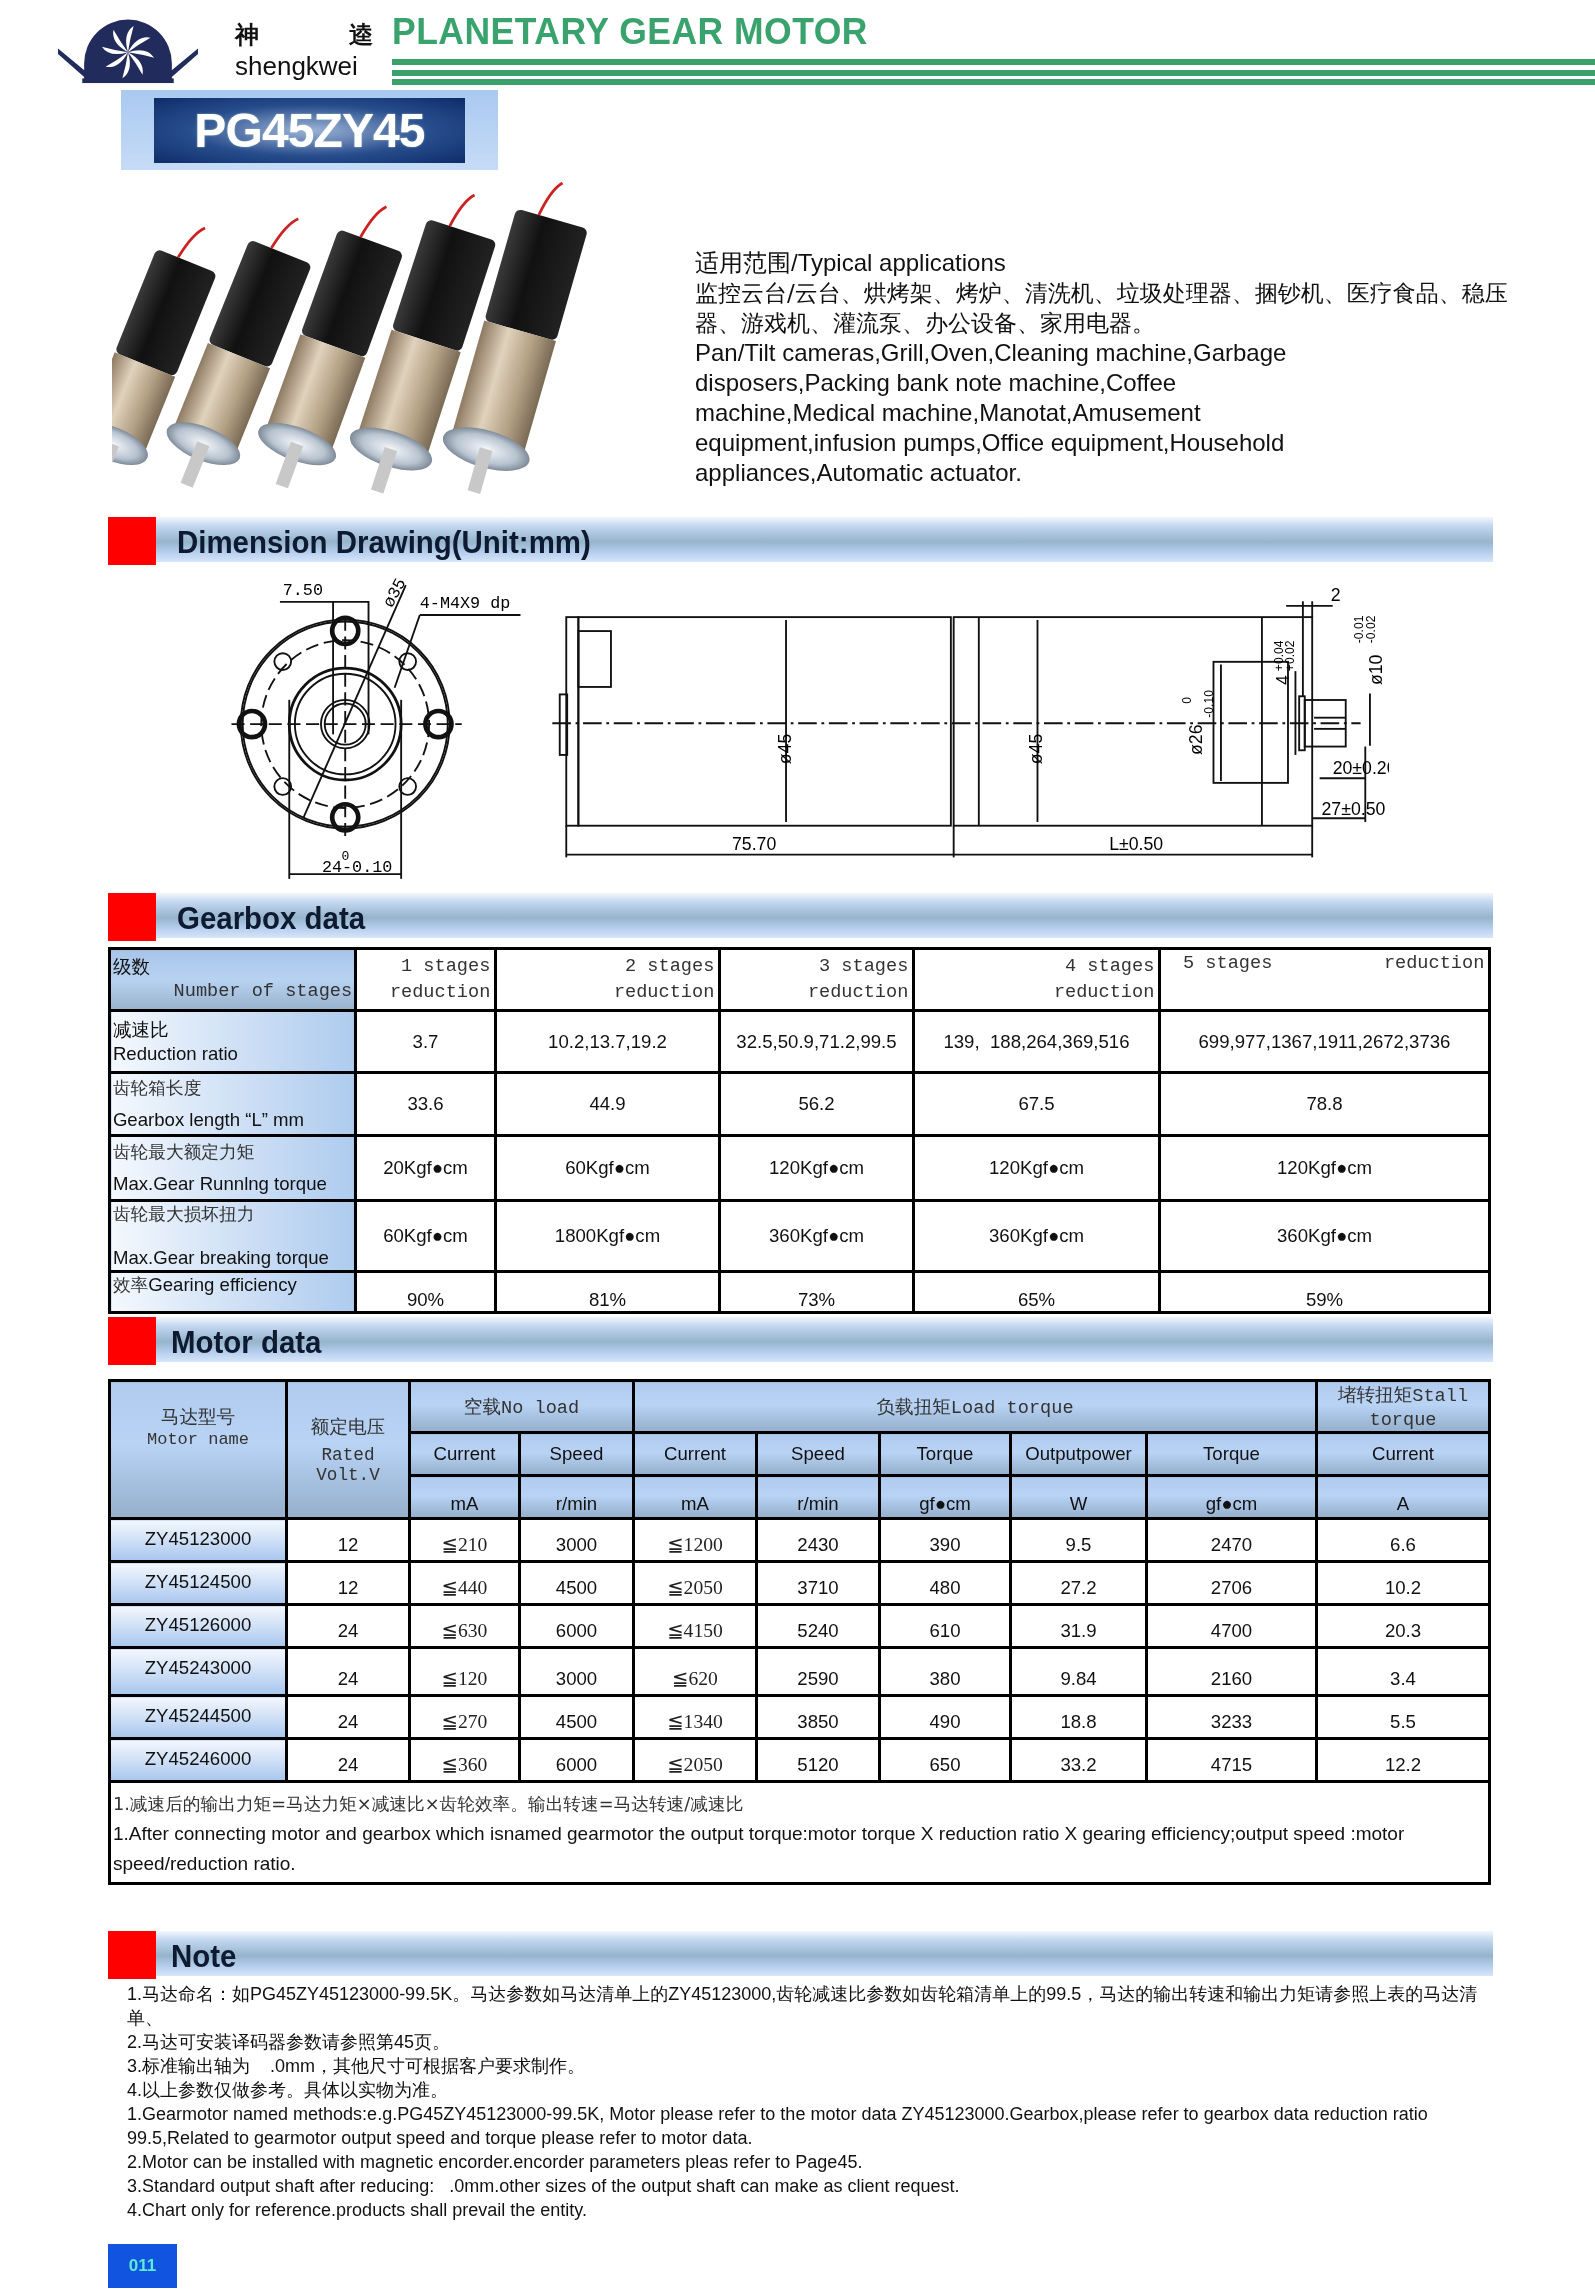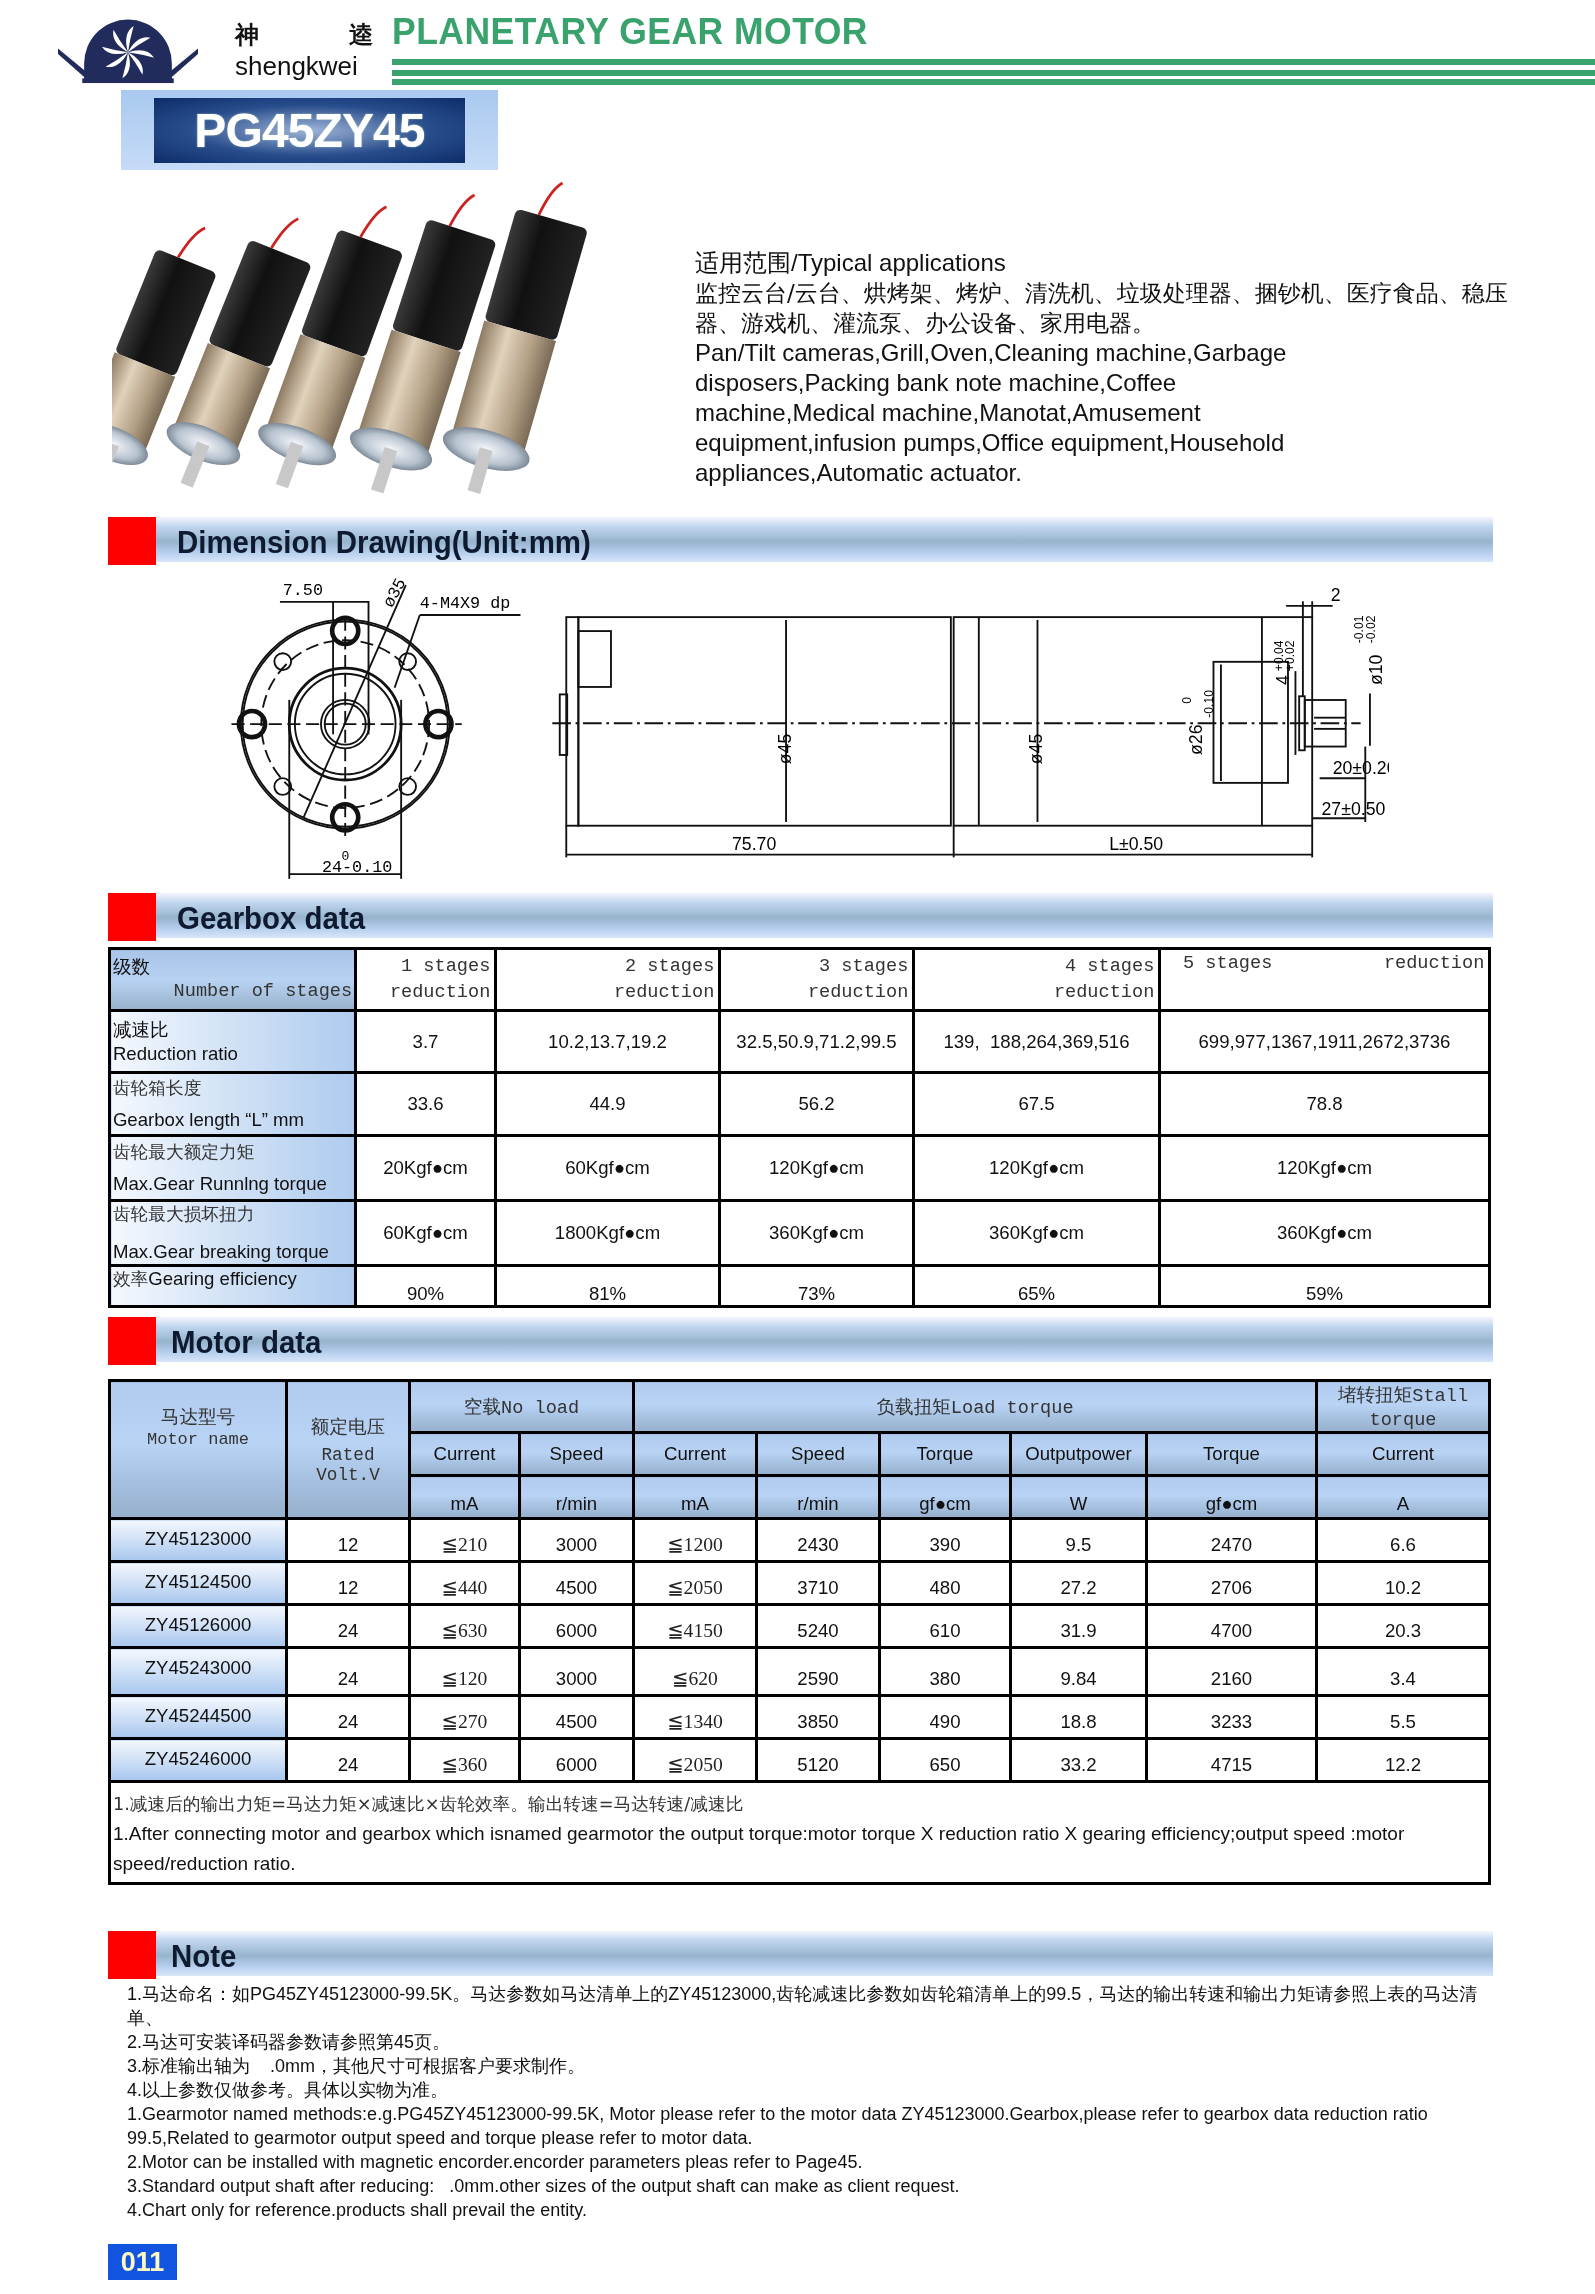--- a/index.html
+++ b/index.html
@@ -45,21 +45,21 @@
   .mt td { border: 3.7px solid #000; font-size: 18.6px; text-align: center; vertical-align: bottom; padding: 0 0 3.7px 0; }
   .mt td.h { background: linear-gradient(#b0cbee 0%, #b8d3f4 45%, #95afcc 100%); vertical-align: middle; padding: 0; }
   .mt td.name { background: linear-gradient(#f3f7fd 0%, #cfe0f6 50%, #a8c6ee 100%); vertical-align: top; padding-top: 7.5px; }
   .mt .mono { font-family: "Liberation Mono", monospace; color: #333; }
   .mt .le { font-family: "Liberation Serif", serif; font-size: 19.6px; color: #222; }
   .mt td.foot { text-align: left; vertical-align: top; padding: 5.6px 0 3.7px 1.9px; font-size: 19px; line-height: 30px; }
   .mt td.foot .cn { color: #333; font-family: "DejaVu Sans", sans-serif; font-size: 17.7px; }
 
   
   .notes { left: 127px; top: 1982px; width: 1370px; font-size: 18px; line-height: 24px; }
-  .page-num { left: 108px; top: 2244px; width: 69px; height: 36px; background: #1154e0; color: #fef9c3; font-weight: bold; font-size: 27px; display: flex; align-items: center; justify-content: center; }
+  .page-num { left: 108px; top: 2244px; width: 69px; height: 44px; background: #1154e0; color: #5eead4; font-weight: bold; font-size: 17px; display: flex; align-items: center; justify-content: center; }
 </style>
 </head>
 <body>
 
 <div class="abs logo">
   <svg width="140" height="71" viewBox="0 0 150 76">
     <polygon points="0,38 34,66 32,72 0,44" fill="#222c5c"></polygon>
     <polygon points="150,38 116,66 118,72 150,44" fill="#222c5c"></polygon>
     <path d="M28,72 L28,54 A47,47 0 0 1 122,54 L122,72 Z" fill="#222c5c"></path>
     <rect x="26" y="70" width="98" height="5" fill="#222c5c"></rect>
@@ -309,21 +309,21 @@
     </td>
     <td>20Kgf●cm</td>
     <td>60Kgf●cm</td>
     <td>120Kgf●cm</td>
     <td>120Kgf●cm</td>
     <td>120Kgf●cm</td>
   </tr>
   <tr style="height:65px">
     <td class="lab">
       <div class="serif">齿轮最大损坏扭力</div>
-      <div style="margin-top:14px">Max.Gear breaking torque</div>
+      <div style="margin-top:20px">Max.Gear breaking torque</div>
     </td>
     <td>60Kgf●cm</td>
     <td>1800Kgf●cm</td>
     <td>360Kgf●cm</td>
     <td>360Kgf●cm</td>
     <td>360Kgf●cm</td>
   </tr>
   <tr style="height:41px">
     <td class="lab" style="vertical-align:top">
       <span class="serif">效率</span><span>Gearing efficiency</span>

